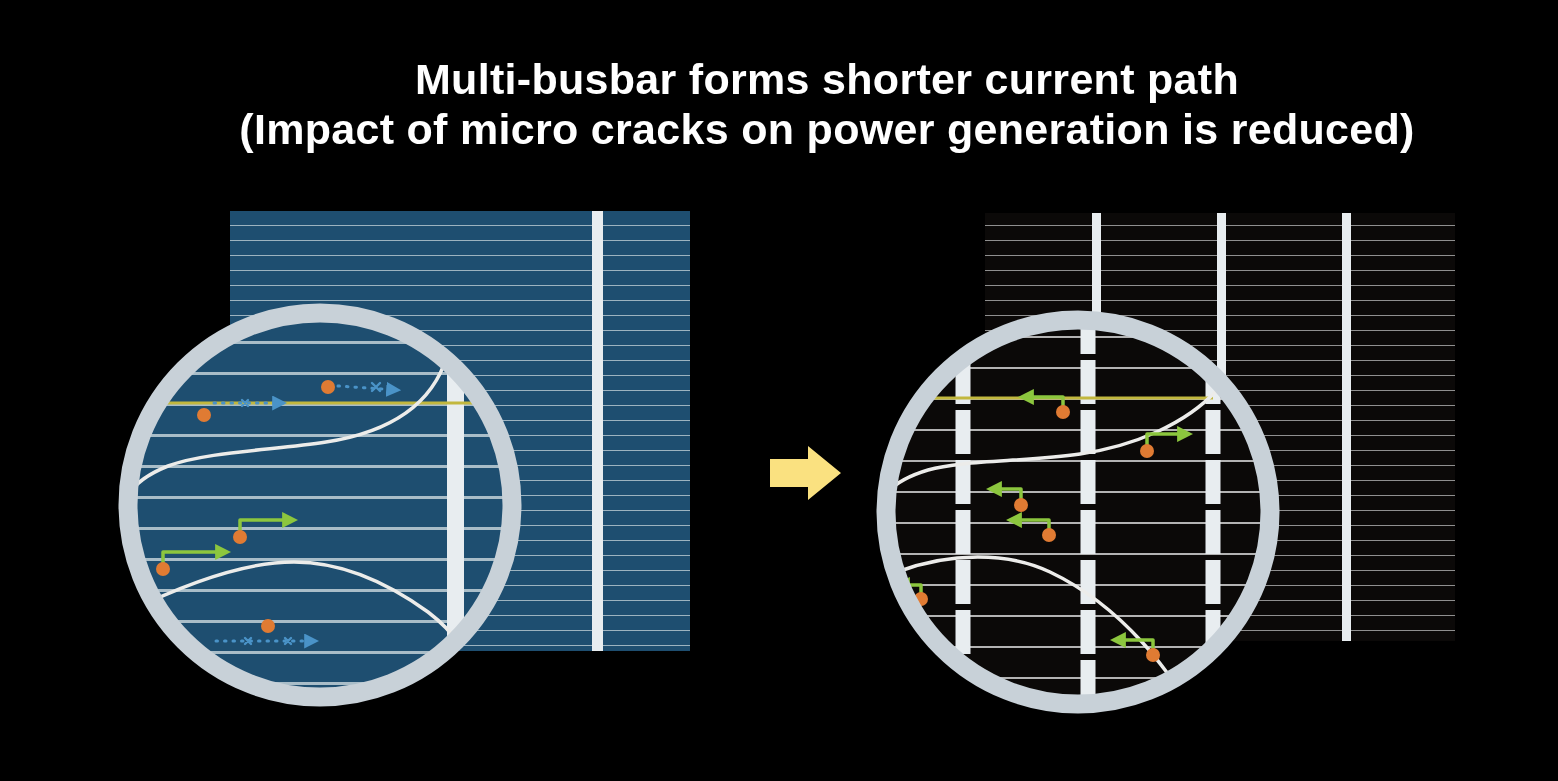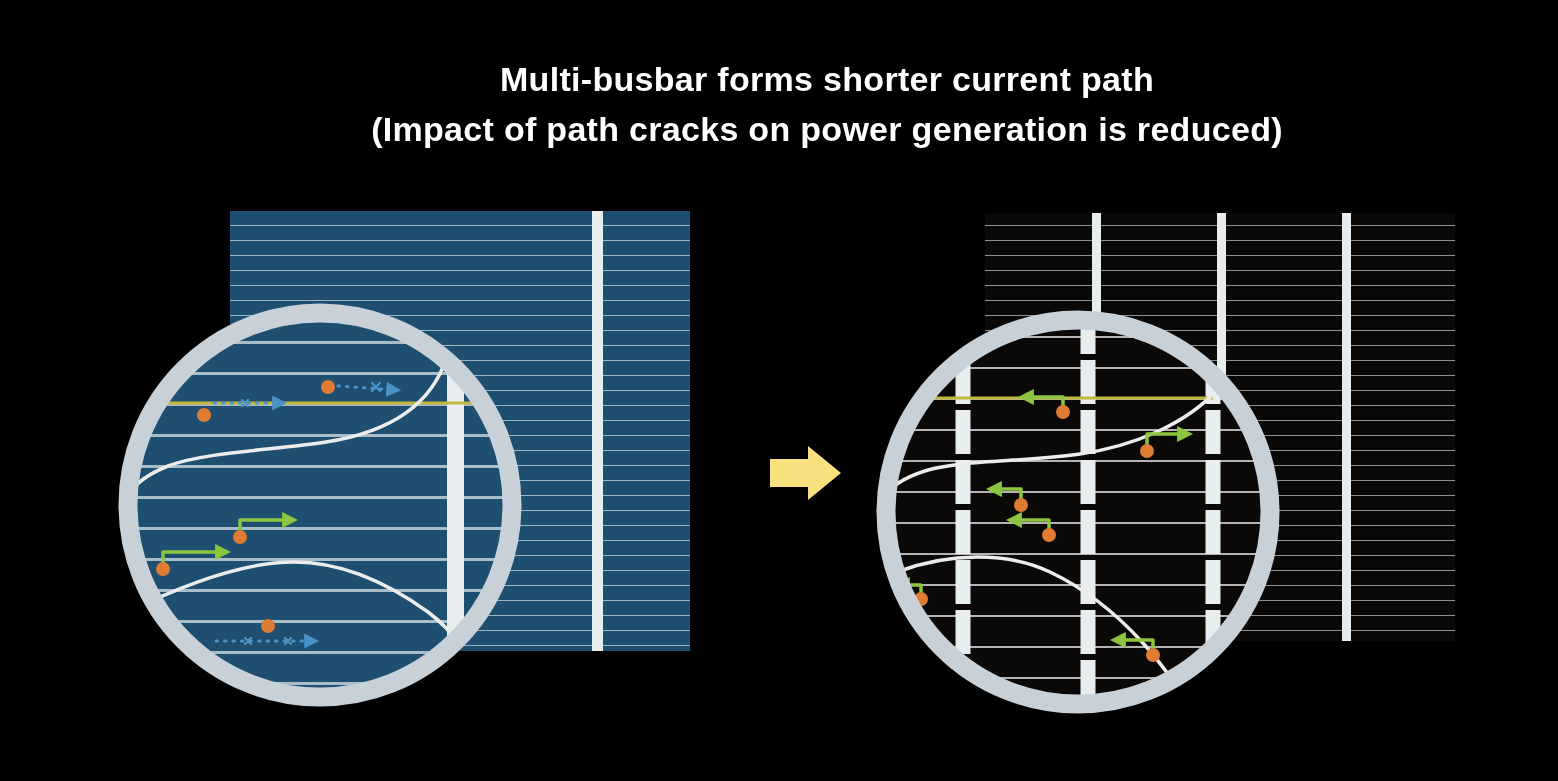--- a/index.html
+++ b/index.html
@@ -6,21 +6,21 @@
   html,body{margin:0;padding:0;background:var(--background,#000);}
   .stage{
     position:relative;width:1558px;height:781px;overflow:hidden;
     background:var(--background,#000);
     font-family:"Liberation Sans", sans-serif;
   }
   .title{
     position:absolute;top:54px;left:0;width:100%;
     text-align:center;box-sizing:border-box;padding-left:96px;
     color:var(--title_text,#fff);
-    font-weight:bold;font-size:34px;line-height:50px;letter-spacing:.3px;
+    font-weight:bold;font-size:43px;line-height:50px;letter-spacing:.3px;
   }
   svg.diagram{position:absolute;left:0;top:0;}
 
   .fill-cell-blue{fill:var(--cell_blue);}
   .fill-cell-black{fill:var(--cell_black);}
   .fill-busbar{fill:var(--busbar_white);}
   .fill-orange{fill:var(--electron_orange);}
   .fill-blue{fill:var(--long_path_blue);}
   .fill-green{fill:var(--short_path_green);}
   .fill-yellow-arrow{fill:var(--transition_arrow_yellow);}
@@ -37,21 +37,21 @@
   .green-path{fill:none;stroke:var(--short_path_green);stroke-width:3.5;stroke-linejoin:round;}
   .busbar-seg{stroke:var(--busbar_white);stroke-width:15;stroke-dasharray:44 6;}
 </style>
 </head>
 <body>
 
 <div class="stage">
 
   <div class="title">
     <div>Multi-busbar forms shorter current path</div>
-    <div>(Impact of path cracks on power generation is reduced)</div>
+    <div>(Impact of micro cracks on power generation is reduced)</div>
   </div>
 
   <svg class="diagram" width="1558" height="781" viewBox="0 0 1558 781">
     <defs>
       <pattern id="pFingersL" width="8" height="15" patternUnits="userSpaceOnUse">
         <rect width="8" height="1.4" class="fill-finger-blue" shape-rendering="crispEdges"></rect>
       </pattern>
       <pattern id="pFingersLZoom" width="8" height="31" patternUnits="userSpaceOnUse">
         <rect width="8" height="2.6" class="fill-finger-blue-zoom" shape-rendering="crispEdges"></rect>
       </pattern>

